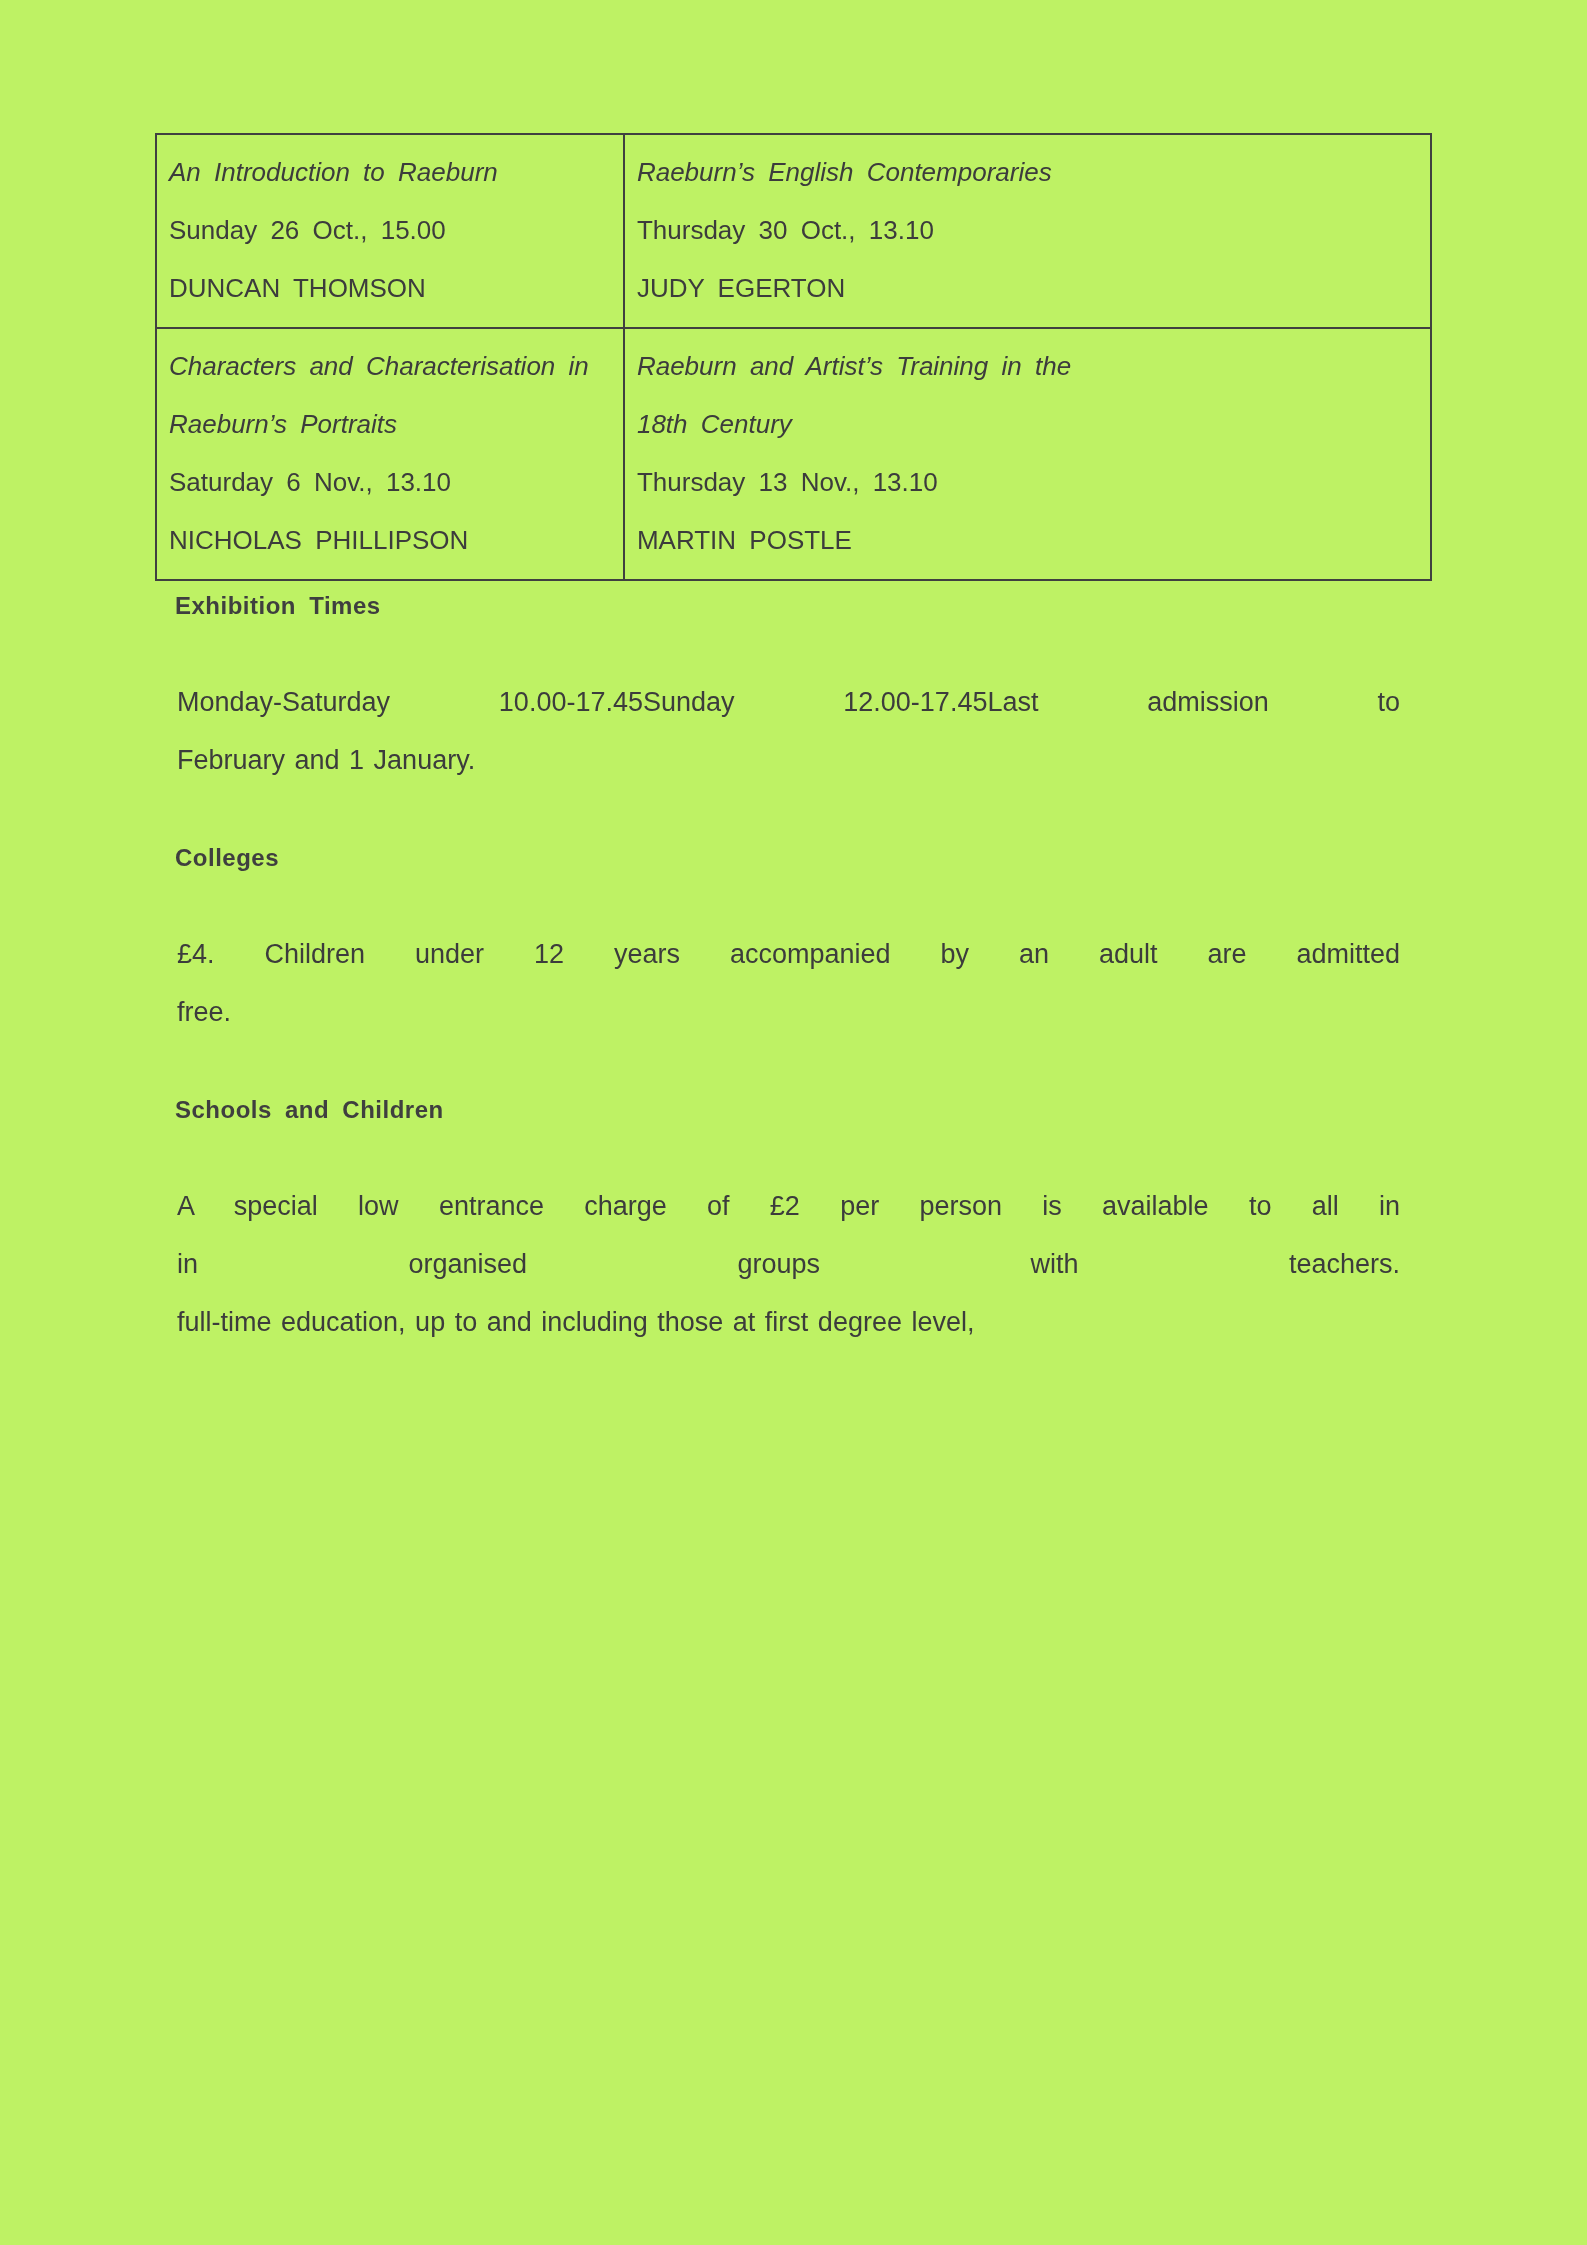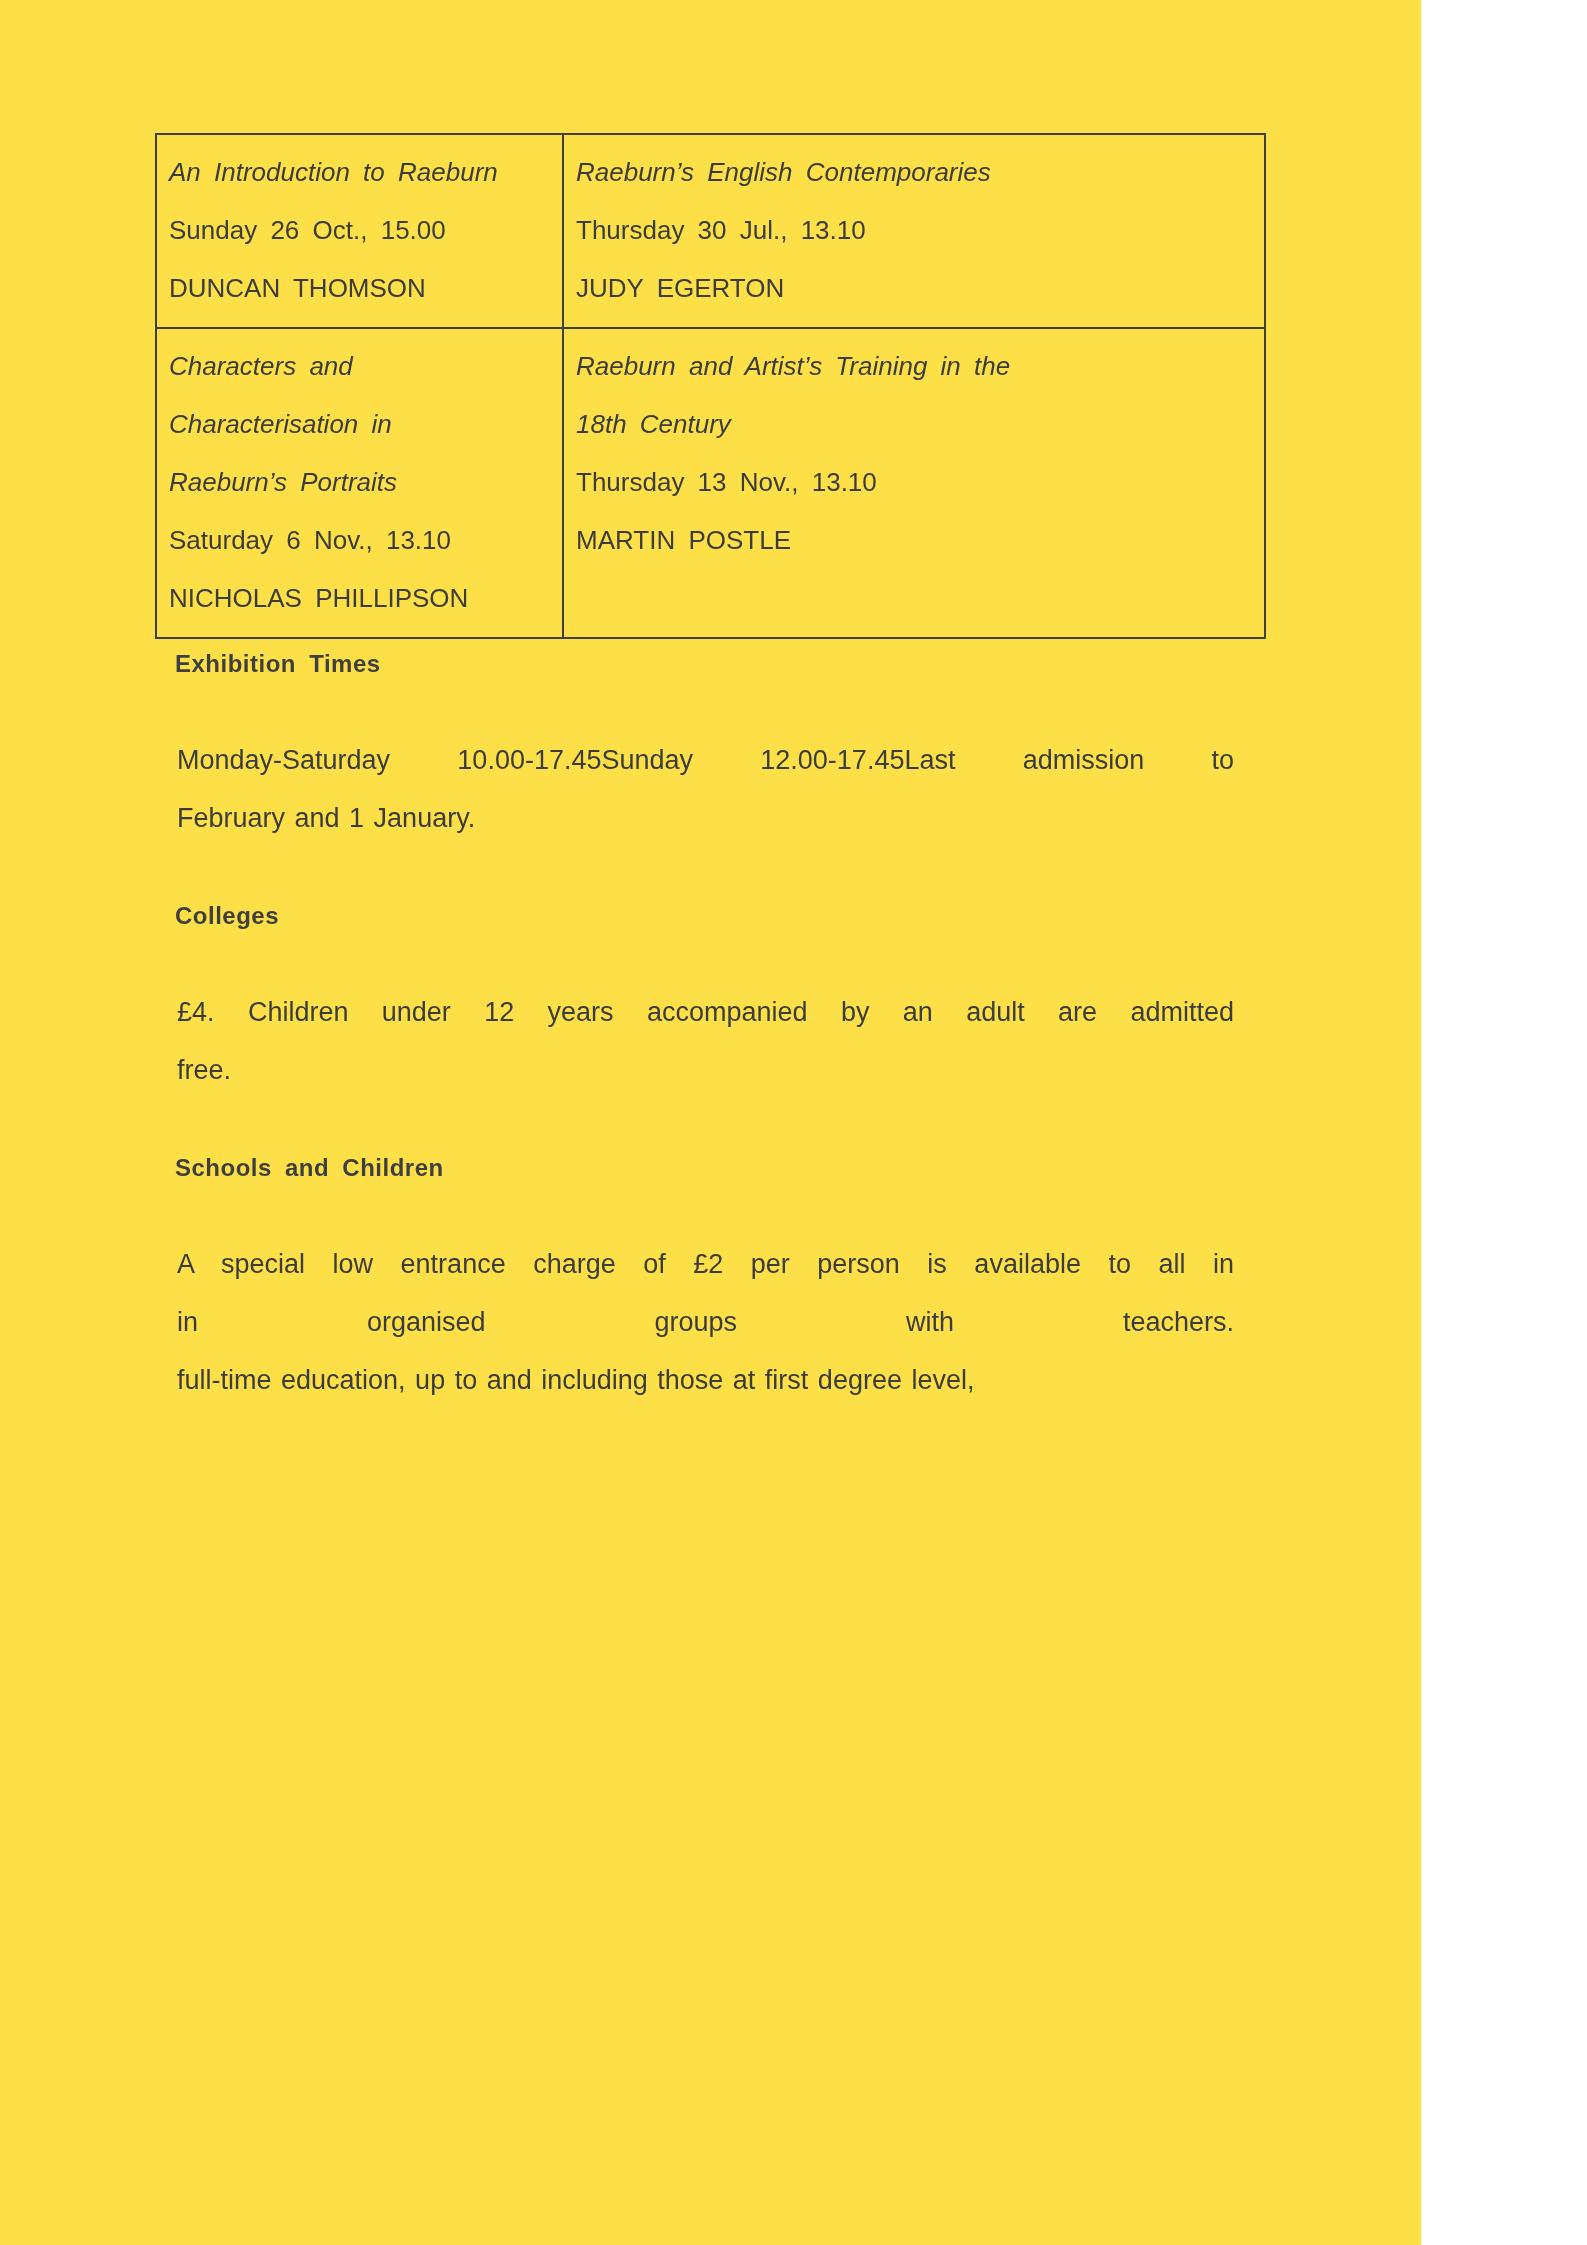--- a/index.html
+++ b/index.html
@@ -8,24 +8,24 @@
     padding: 0;
     background: #ffffff;
   }
   body {
     width: 1587px;
     min-height: 2245px;
     font-family: "Liberation Sans", "DejaVu Sans", sans-serif;
     color: #3c3c3c;
   }
   .page {
-    width: 1421px;
+    width: 1587px;
     min-height: 2245px;
     padding: 133px 155px 60px 155px;
-    background: #fde047;
+    background: #bef264;
   }
 
   
   table.lecture-table {
     width: 100%;
     border-collapse: collapse;
     table-layout: fixed;
   }
   table.lecture-table col.col-left  { width: 36.7%; }
   table.lecture-table col.col-right { width: 63.3%; }
@@ -86,21 +86,21 @@
             <div class="cell-title">
               <div>An Introduction to Raeburn</div>
             </div>
             <div class="cell-datetime">Sunday 26 Oct., 15.00</div>
             <div class="cell-speaker">DUNCAN THOMSON</div>
           </td>
           <td>
             <div class="cell-title">
               <div>Raeburn’s English Contemporaries</div>
             </div>
-            <div class="cell-datetime">Thursday 30 Jul., 13.10</div>
+            <div class="cell-datetime">Thursday 30 Oct., 13.10</div>
             <div class="cell-speaker">JUDY EGERTON</div>
           </td>
         </tr>
         <tr>
           <td>
             <div class="cell-title">
               <div>Characters and Characterisation in</div>
               <div>Raeburn’s Portraits</div>
             </div>
             <div class="cell-datetime">Saturday 6 Nov., 13.10</div>

